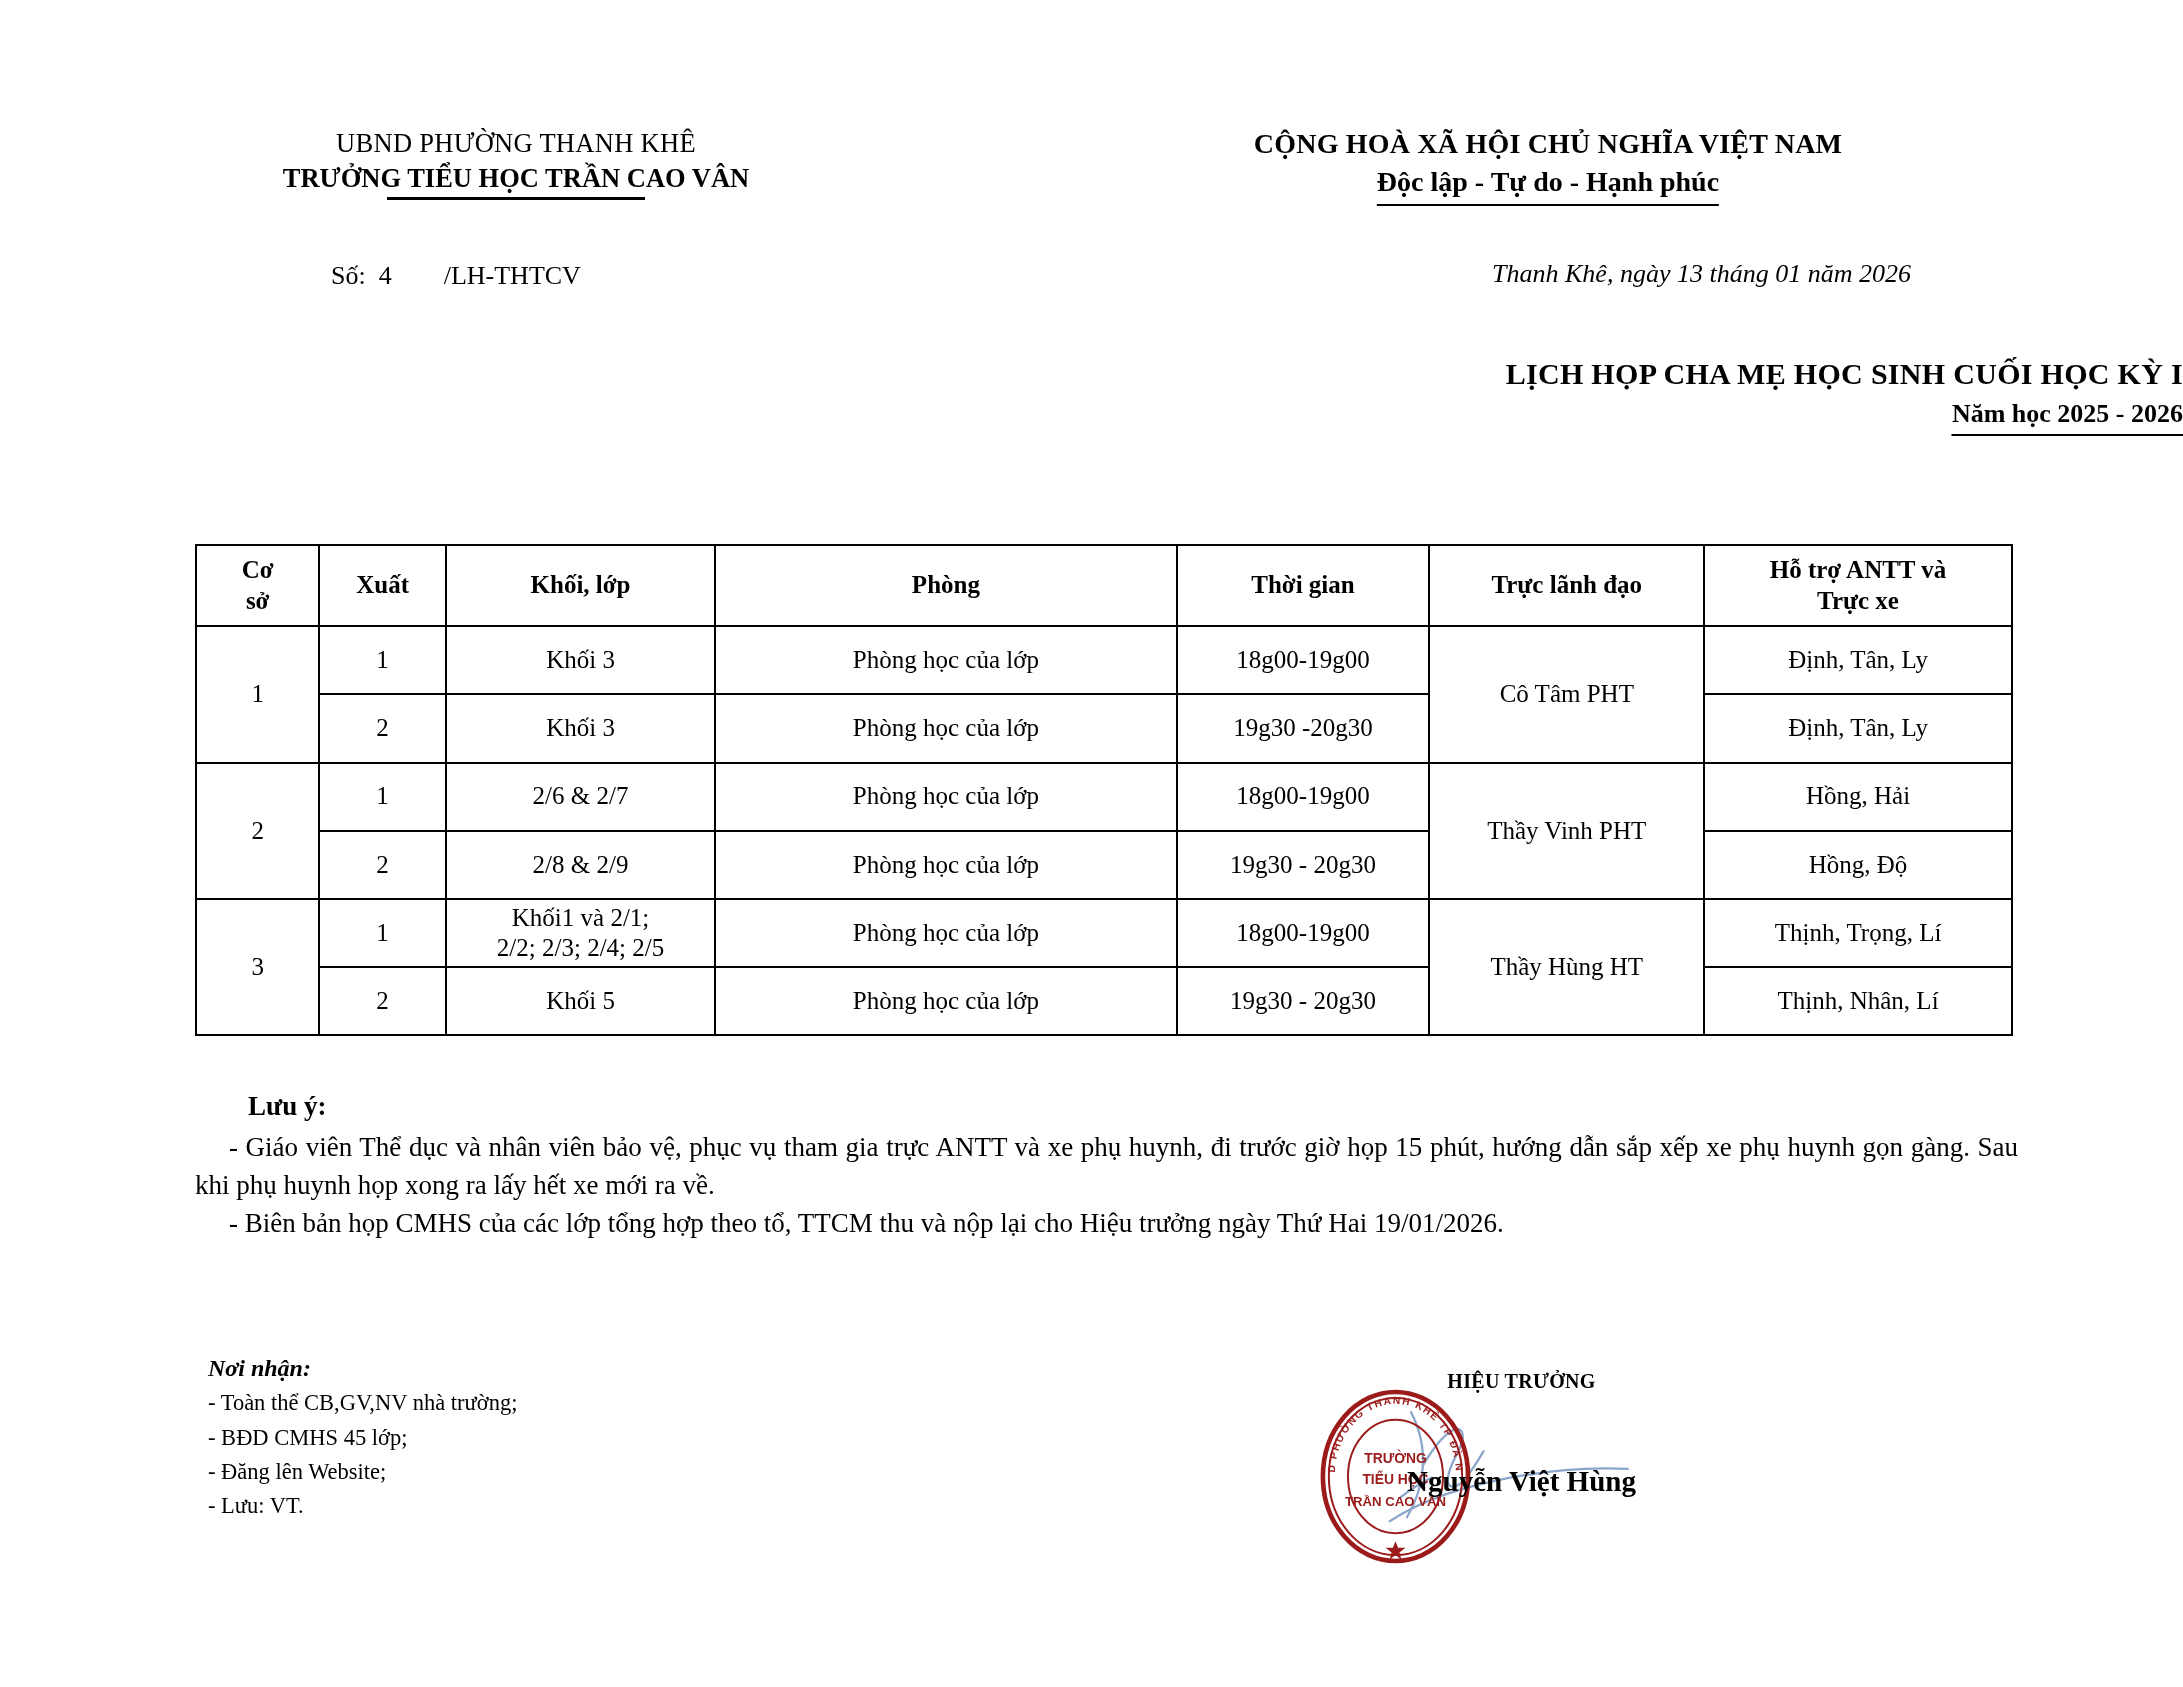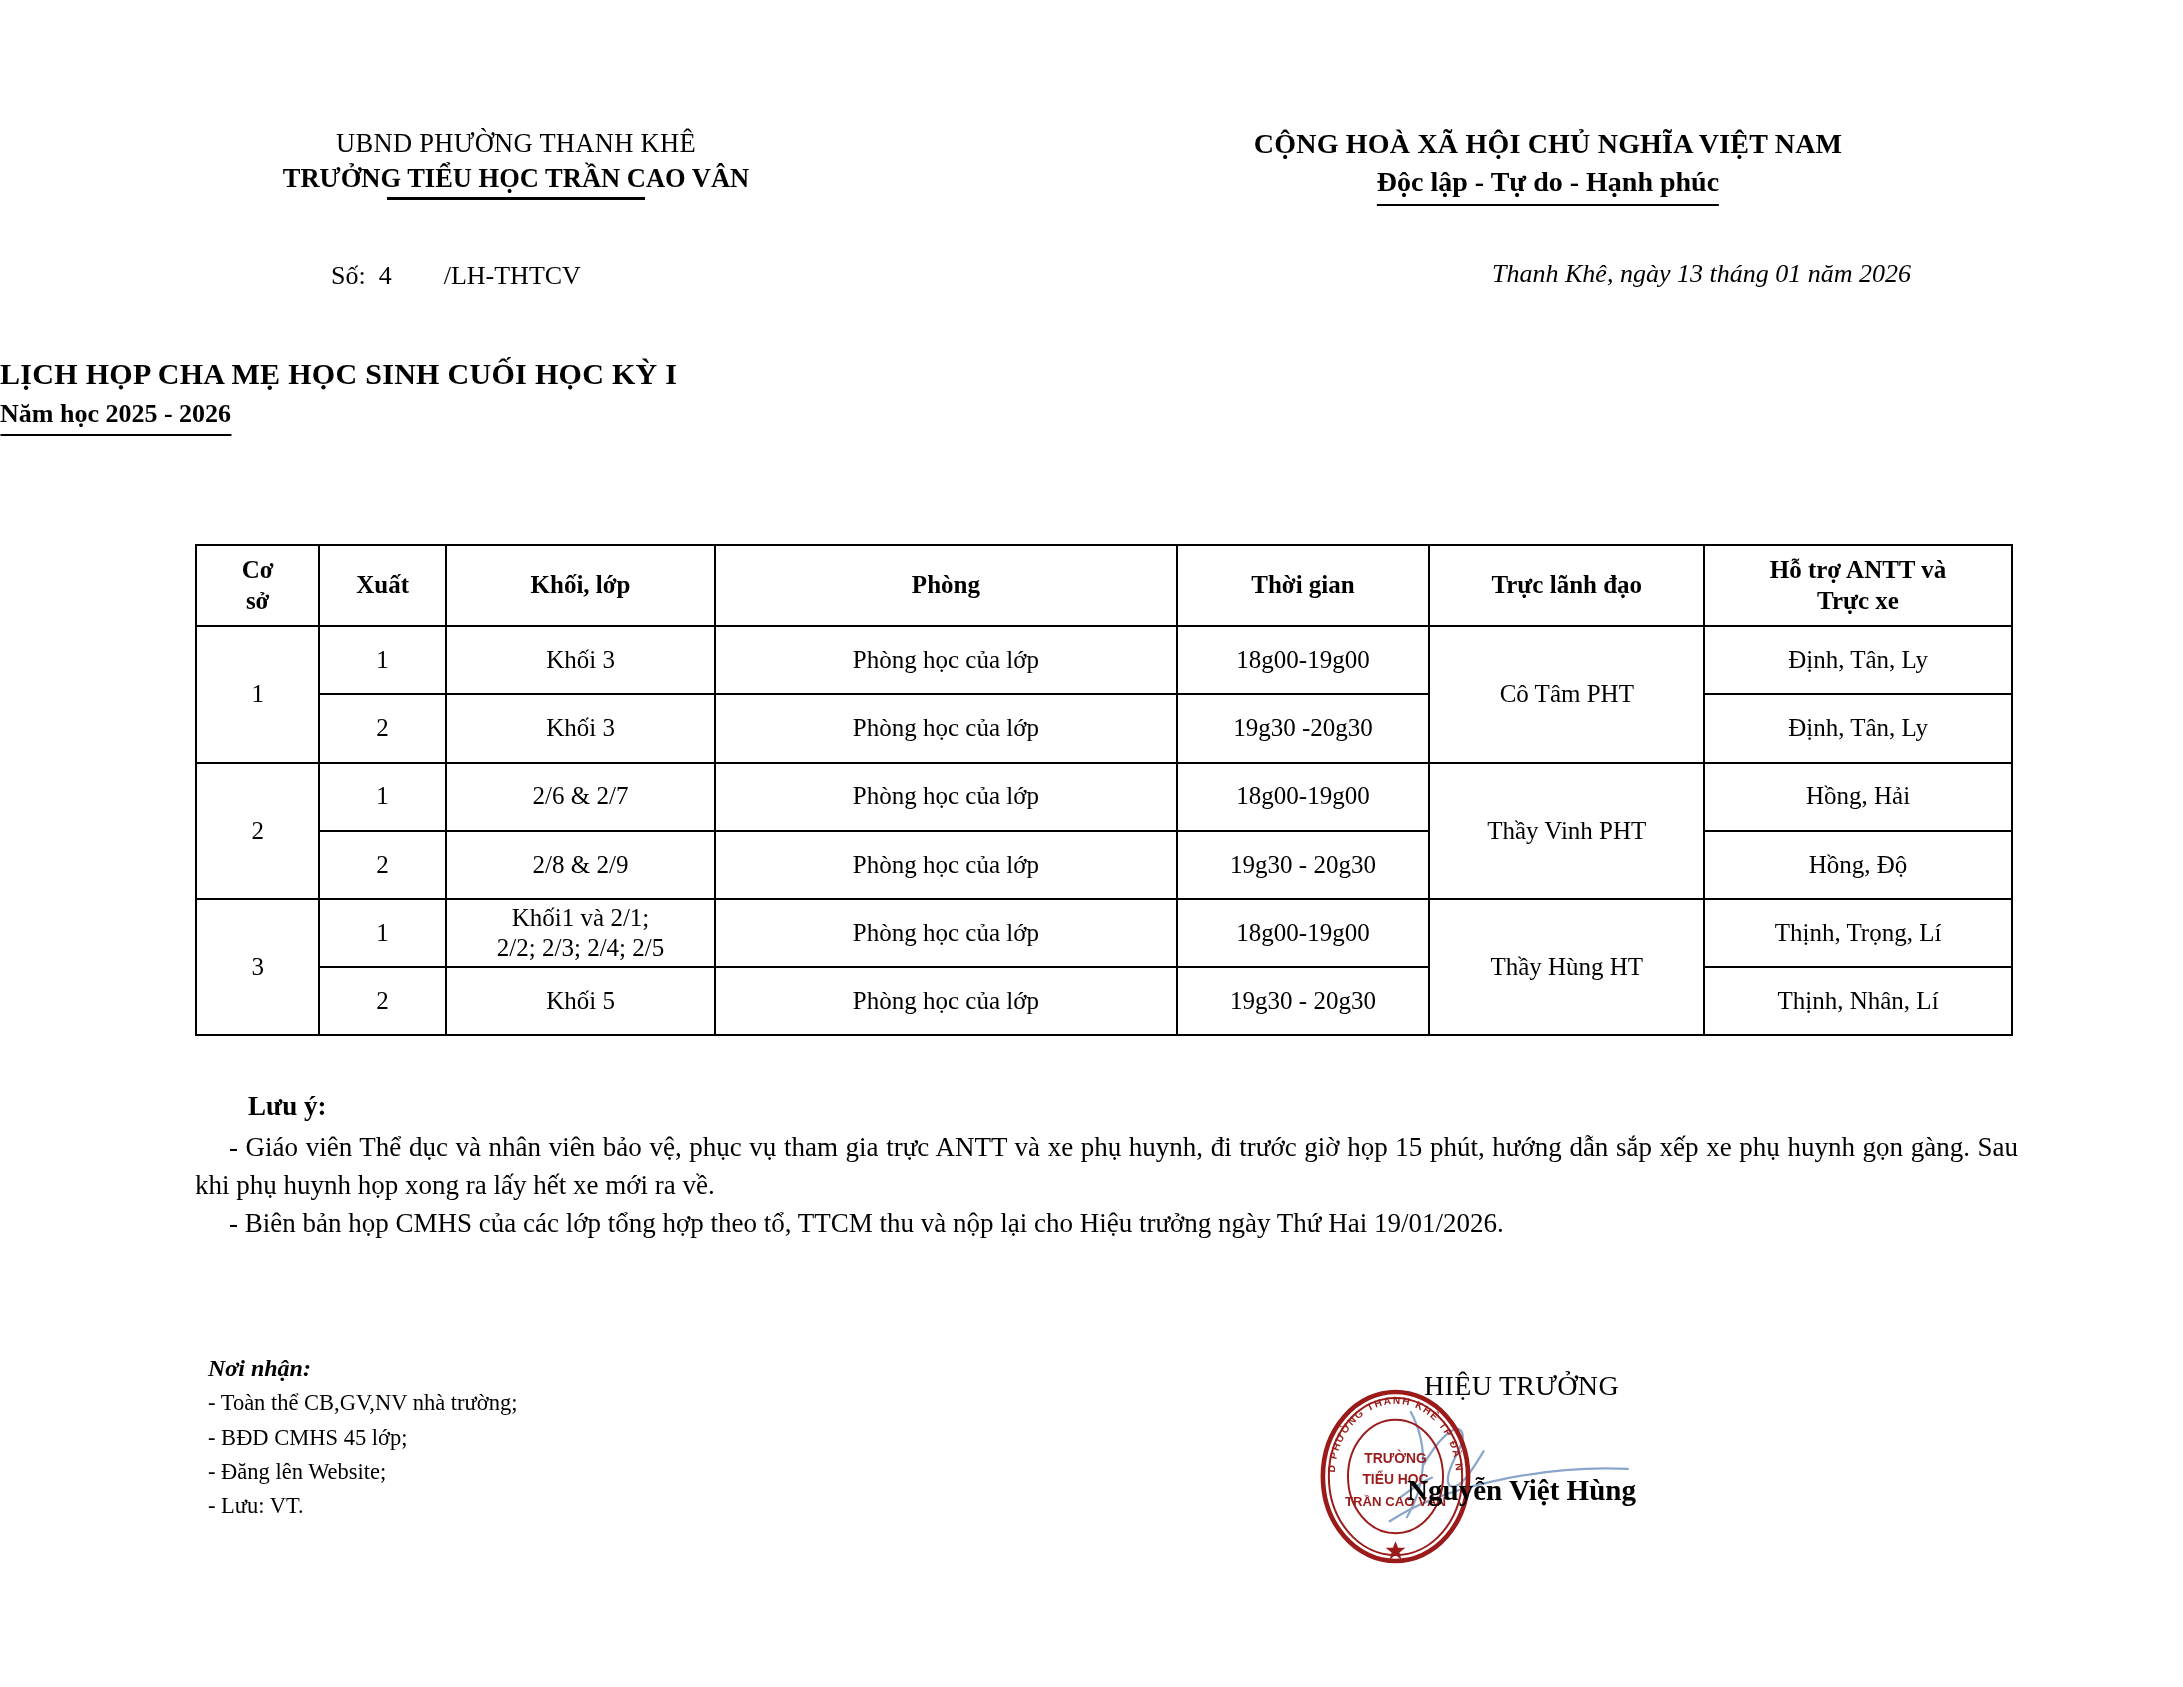--- a/index.html
+++ b/index.html
@@ -99,21 +99,21 @@
     font-size: 26px;
     font-style: italic;
   }
 
   
   .title-block {
     position: absolute;
     top: 354px;
     left: 0;
     width: 2183px;
-    text-align: left;
+    text-align: right;
   }
   .doc-title {
     font-size: 30px;
     font-weight: bold;
     letter-spacing: 0.3px;
     line-height: 1.3;
   }
   .doc-subtitle {
     font-size: 26px;
     font-weight: bold;
@@ -214,22 +214,22 @@
   }
 
   .sign-block {
     position: absolute;
     top: 1370px;
     left: 1290px;
     width: 463px;
     text-align: center;
   }
   .sign-role {
-    font-size: 28px;
-    font-weight: normal;
+    font-size: 20px;
+    font-weight: bold;
     letter-spacing: 0.3px;
     position: relative;
     z-index: 3;
   }
   .sign-name {
     font-size: 29px;
     font-weight: bold;
     position: relative;
     z-index: 3;
     margin-top: 72px;

